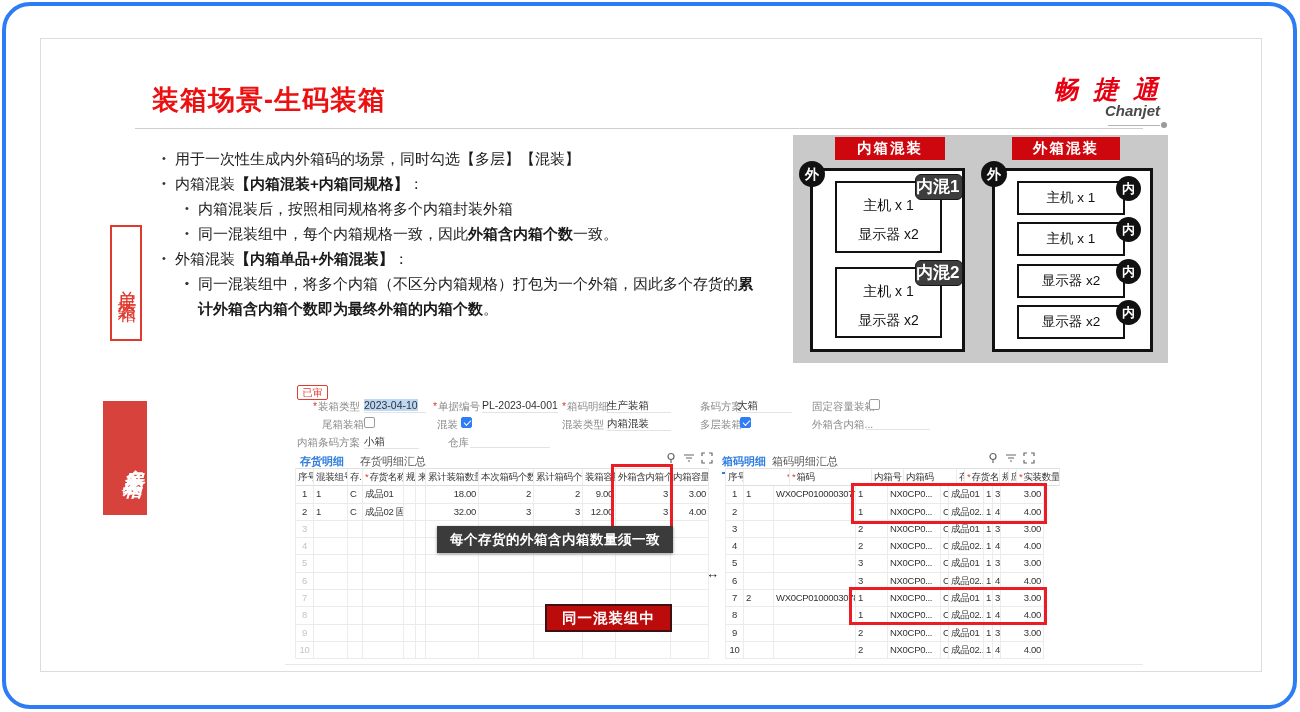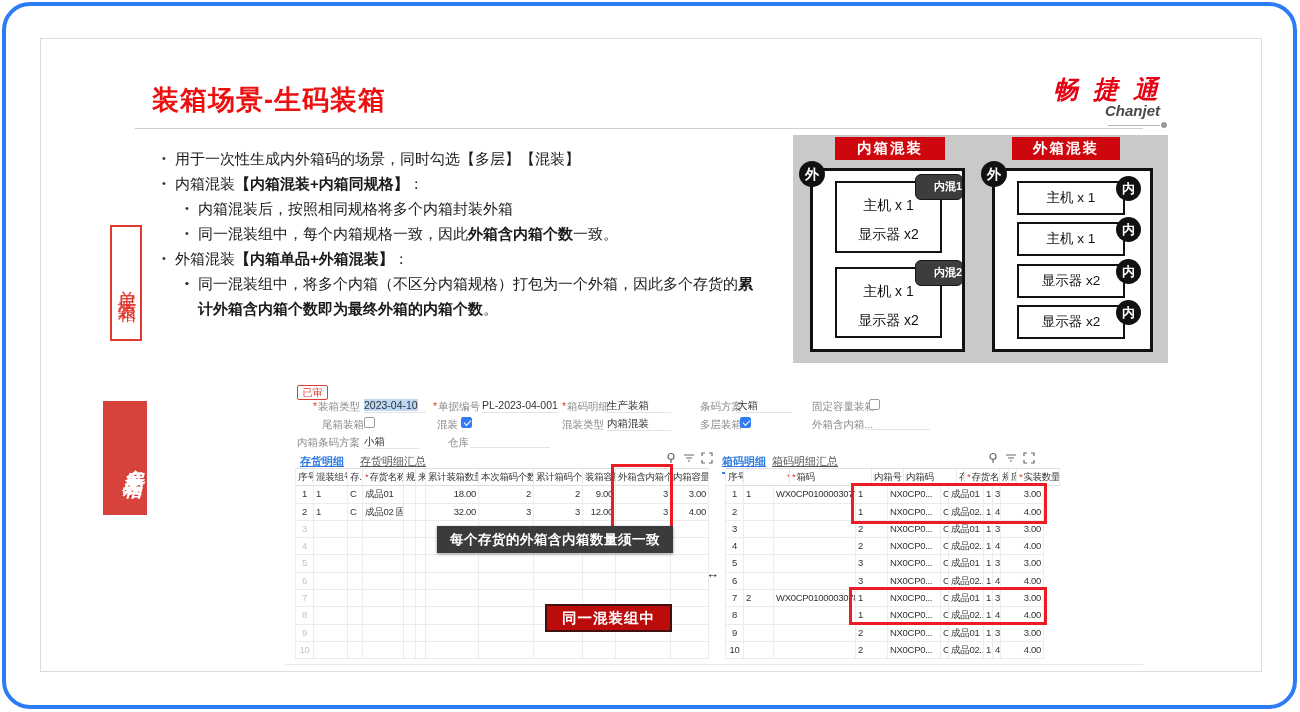--- a/index.html
+++ b/index.html
@@ -42,38 +42,38 @@
   .ob-left { left:810px; top:168px; width:155px; height:184px; }
   .ob-right { left:992px; top:168px; width:161px; height:184px; }
   .circle-badge { border-radius:50%; background:#111; color:#fff; font-weight:700; text-align:center; z-index:5; }
   .badge-wai { width:26px; height:26px; font-size:14px; line-height:26px; }
   .bw-l { left:799px; top:161px; } .bw-r { left:981px; top:161px; }
   .inner-box { background:#fff; border:2.5px solid #111; text-align:center; }
   .ib-l { left:835px; width:107px; }
   .ib-l1 { top:181px; height:72px; } .ib-l2 { top:267px; height:71px; }
   .ib-l .bx-line { font-size:14px; color:#111; line-height:16px; }
   .ib-l .bx-line.first { margin-top:14px; margin-bottom:13px; }
-  .mix-badge { background:#3d3d3d; border:1.5px solid #161616; border-radius:6px; color:#fff; font-size:11px; font-weight:700; text-align:right; line-height:23px; z-index:6; }
+  .mix-badge { background:#3d3d3d; border:1.5px solid #161616; border-radius:6px; color:#fff; font-size:17px; font-weight:700; text-align:left; line-height:23px; z-index:6; }
   .mb-1 { left:915px; top:174px; width:48px; height:26px; }
   .mb-2 { left:915px; top:260px; width:48px; height:26px; }
   .ib-r { left:1017px; width:108px; height:34px; font-size:13.5px; line-height:30px; color:#111; }
   .badge-nei { width:25px; height:25px; font-size:13px; line-height:25px; left:1116px; }
 
   
   .status-badge { left:297px; top:385px; width:31px; height:15px; border:1px solid #e03c31; border-radius:2px; color:#e03c31; font-size:10px; line-height:13px; text-align:center; }
   .flab { position:absolute; color:#8c8c8c; font-size:10.5px; line-height:13px; white-space:nowrap; }
   .flab.r { text-align:right; }
   .fval { position:absolute; color:#333; font-size:10.5px; line-height:13px; border-bottom:1px solid #e3e3e3; white-space:nowrap; overflow:hidden; }
   .fval .hl { background:#bcd8f5; }
   .star { color:#e03c31; margin-right:1px; }
   .cb { position:absolute; width:11px; height:11px; border:1px solid #9a9a9a; border-radius:2px; background:#fff; }
   .cb.checked { background:#2f7cf6; border-color:#2f7cf6; }
   .cb.checked::after { content:""; display:block; width:6px; height:3px; border-left:1.5px solid #fff; border-bottom:1.5px solid #fff; transform:rotate(-45deg); margin:2px 0 0 1.5px; }
 
-  .tab { position:absolute; font-size:11px; color:#555; white-space:nowrap; cursor:pointer;text-decoration:underline; }
+  .tab { position:absolute; font-size:11px; color:#555; white-space:nowrap; cursor:pointer; }
   .tab.active { color:#2e7ce0; font-weight:700; border-bottom:2px solid #2e7ce0; padding-bottom:3px; }
   .panel-icon { position:absolute; width:14px; height:14px; color:#666; }
   .panel-icon svg { width:14px; height:14px; display:block; }
 
   .dtable { position:absolute; border-left:1px solid #ececec; border-top:1px solid #e0e0e0; background:#fff; }
   .trow { display:flex; height:17.3px; }
   .trow[data-name="table-header-row"] .tcell { font-weight:400; color:#333; border-bottom:1px solid #dedede; }
   .tcell { border-right:1px solid #ececec; border-bottom:1px solid #ebebeb; font-size:9.5px; line-height:16.5px; padding:0 2px; overflow:hidden; white-space:nowrap; color:#333; letter-spacing:-0.3px; }
   .tempty .tcell { color:#c4c4c4; }
   .a-r { text-align:right; } .a-c { text-align:center; }

